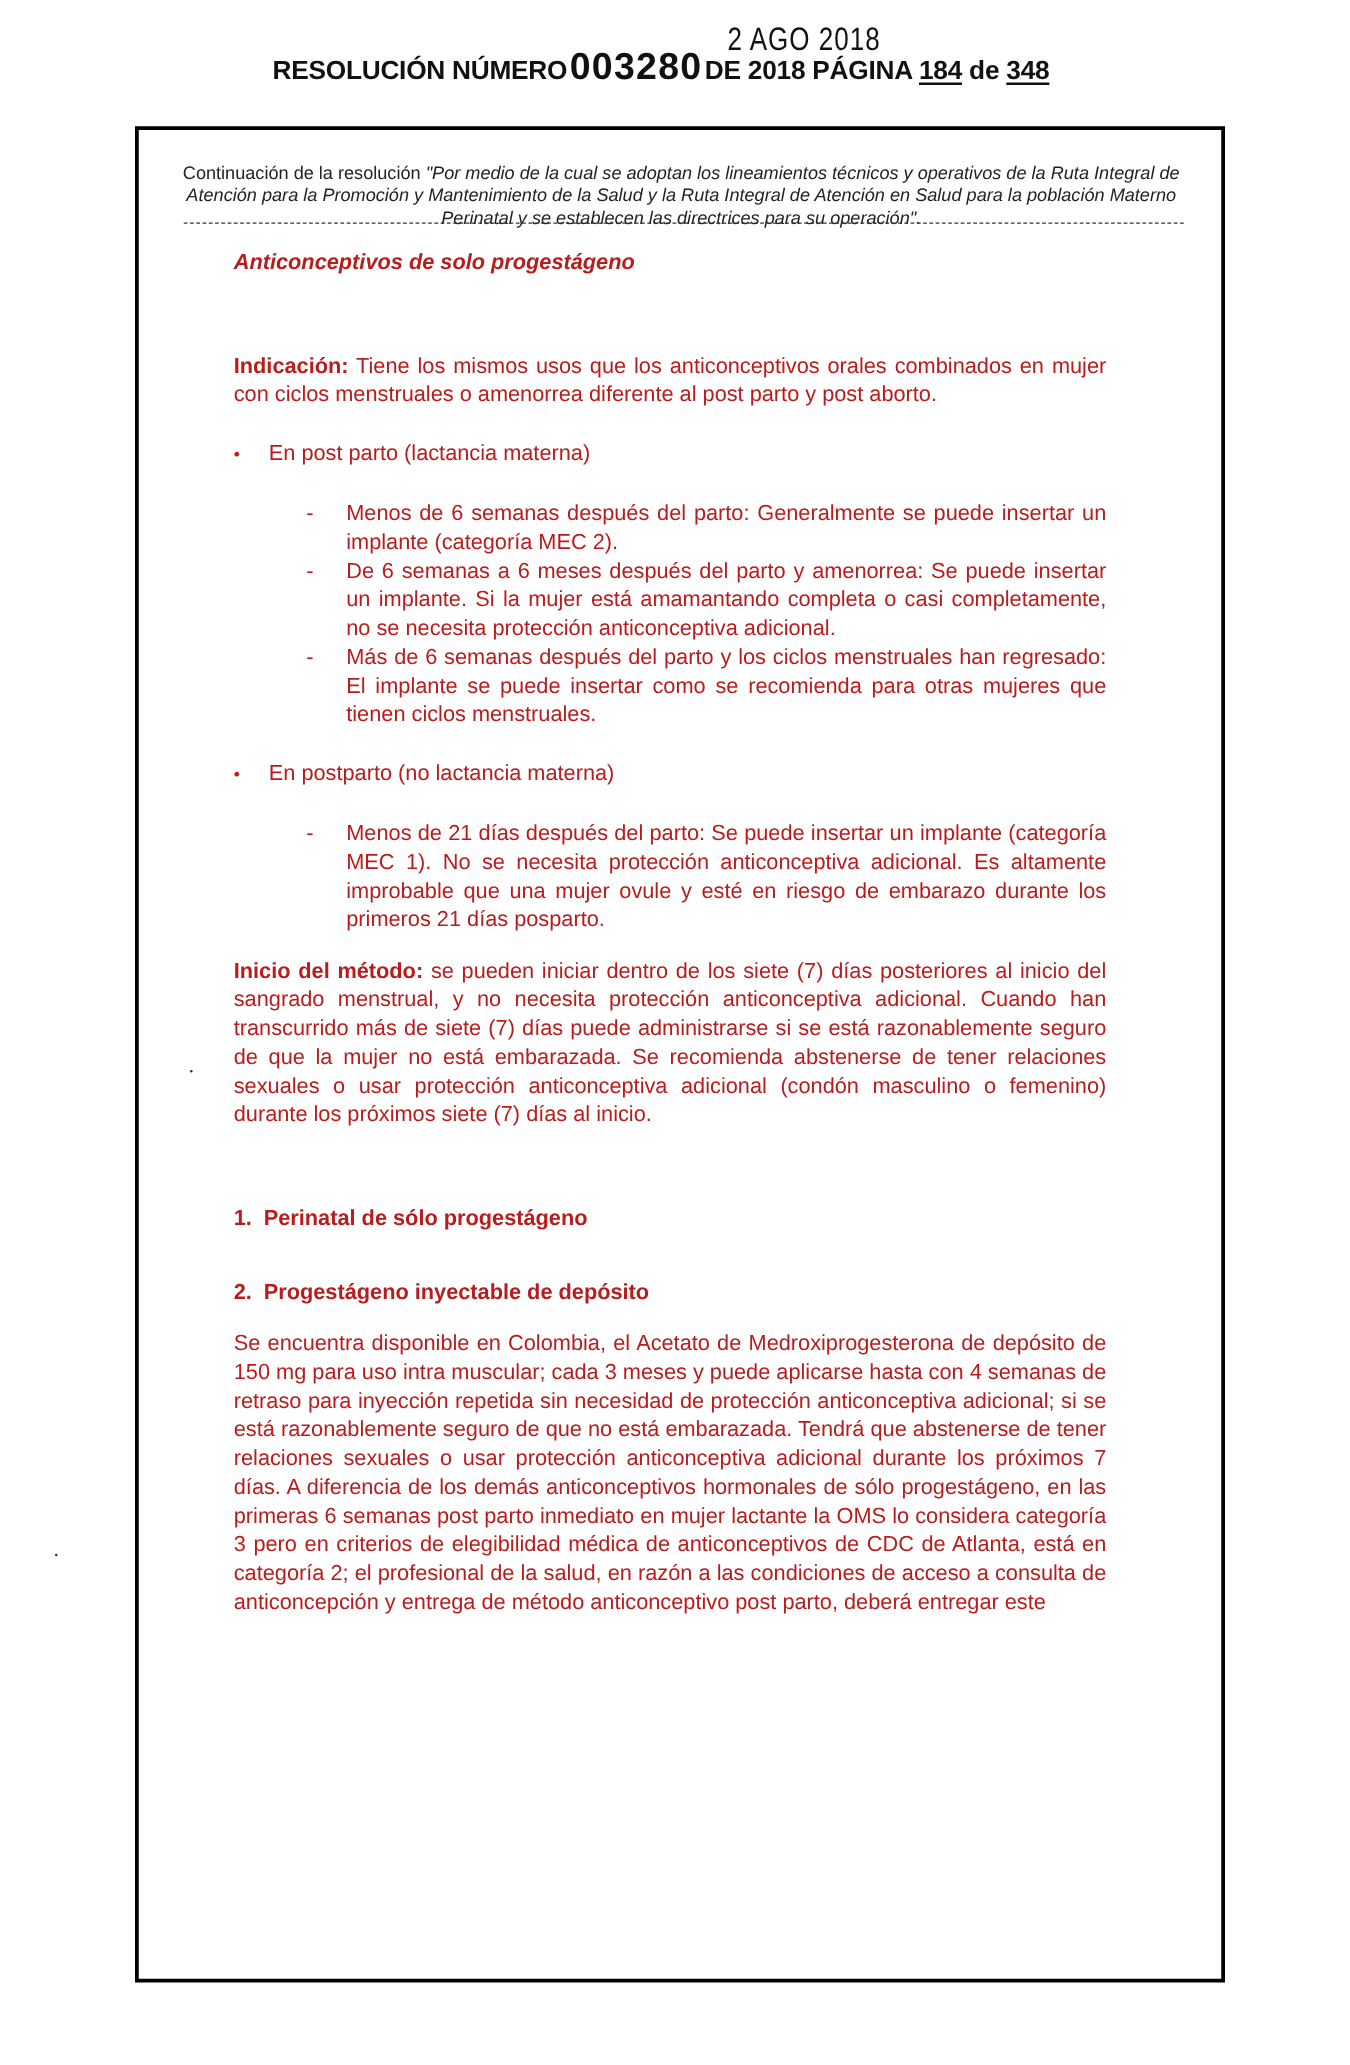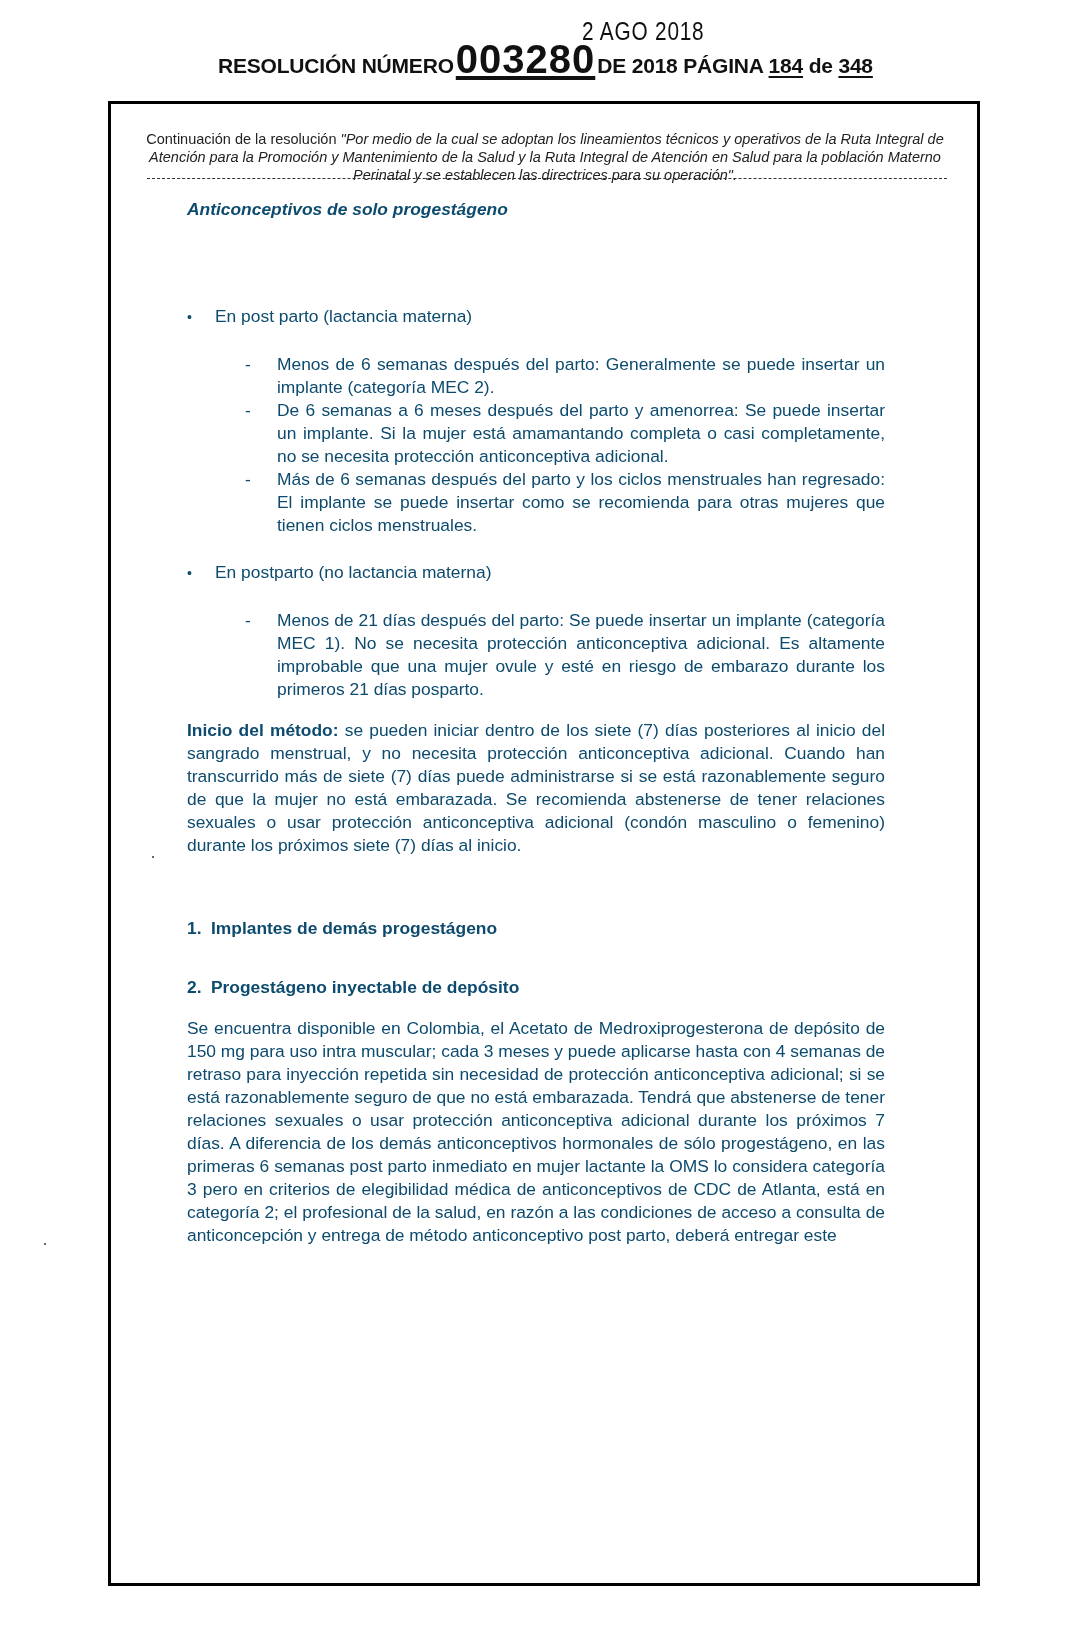--- a/index.html
+++ b/index.html
@@ -10,39 +10,39 @@
   .stamp {
     position: absolute; top: 16px; left: 582px; font-size: 26px; letter-spacing: 1px;
     font-family: "Liberation Sans", sans-serif; transform: scaleX(0.8); transform-origin: left top;
     color: #111;
   }
   .res-header {
     position: absolute; top: 37px; left: 218px; width: 700px; font-weight: bold; font-size: 21px;
     white-space: nowrap; letter-spacing: -0.2px;
   }
   .res-header .num {
-    display: inline-block; font-size: 40px; text-decoration: underline; text-underline-offset: 3px;
+    display: inline-block; font-size: 30px; text-underline-offset: 3px;
     padding: 0 2px; letter-spacing: 1px;
   }
   .res-header .u { text-decoration: underline; text-underline-offset: 3px; }
   .frame {
     position: absolute; left: 108px; top: 101px; width: 866px; height: 1479px;
     border: 3px solid #000; box-sizing: content-box;
   }
   .continuation {
     position: absolute; top: 130px; left: 140px; width: 810px; text-align: center; font-size: 14.5px;
     line-height: 18px; color: #222;
   }
   .continuation i { font-style: italic; }
   .dash-rule {
     position: absolute; top: 178px; left: 147px; width: 800px; border-top: 1.5px dashed #333; height: 0;
   }
   .content {
     position: absolute; left: 187px; top: 198px; width: 698px; font-size: 17.4px; line-height: 23px;
-    color: #0c4a6e;
+    color: #b91c1c;
   }
   .content p { margin: 0; text-align: justify; }
   .section-title { font-weight: bold; font-style: italic; font-size: 17.4px; margin: 0; }
   .bold { font-weight: bold; }
   .gap-m { height: 18px; }
   .gap-l { height: 24px; }
   .gap-xl { height: 42px; }
   .bullet { display: flex; align-items: flex-start; }
   .bullet .dot { width: 28px; font-size: 14px; padding-top: 1px; }
   .subitem { display: flex; margin-left: 58px; }
@@ -69,20 +69,21 @@
 <div class="continuation">
   <span>Continuación de la resolución </span><i>"Por medio de la cual se adoptan los lineamientos técnicos y operativos de la Ruta Integral de Atención para la Promoción y Mantenimiento de la Salud y la Ruta Integral de Atención en Salud para la población Materno Perinatal y se establecen las directrices para su operación".</i>
 </div>
 <div class="dash-rule"></div>
 
 <div class="content">
   <p class="section-title">Anticonceptivos de solo progestágeno</p>
   <div class="gap-l"></div>
   <div class="gap-m"></div>
   <div class="gap-m"></div>
+  <p><span class="bold">Indicación:</span><span> Tiene los mismos usos que los anticonceptivos orales combinados en mujer con ciclos menstruales o amenorrea diferente al post parto y post aborto.</span></p>
   <div class="gap-l"></div>
 
   <div class="bullet">
     <span class="dot">•</span>
     <span>En post parto (lactancia materna)</span>
   </div>
   <div class="gap-l"></div>
   <div class="subitem">
     <span class="dash">-</span>
     <p>Menos de 6 semanas después del parto: Generalmente se puede insertar un implante (categoría MEC 2).</p>
@@ -108,21 +109,21 @@
   </div>
   <div class="gap-m"></div>
 
   <p><span class="bold">Inicio del método:</span><span> se pueden iniciar dentro de los siete (7) días posteriores al inicio del sangrado menstrual, y no necesita protección anticonceptiva adicional. Cuando han transcurrido más de siete (7) días puede administrarse si se está razonablemente seguro de que la mujer no está embarazada. Se recomienda abstenerse de tener relaciones sexuales o usar protección anticonceptiva adicional (condón masculino o femenino) durante los próximos siete (7) días al inicio.</span></p>
   <div class="gap-xl"></div>
 
   <div class="gap-m"></div>
 
   <div class="numbered">
     <span class="n">1.</span>
-    <span>Implantes de demás progestágeno</span>
+    <span>Perinatal de sólo progestágeno</span>
   </div>
   <div class="gap-m"></div>
   <div class="gap-m"></div>
 
   <div class="numbered">
     <span class="n">2.</span>
     <span>Progestágeno inyectable de depósito</span>
   </div>
   <div class="gap-m"></div>
   <p>Se encuentra disponible en Colombia, el Acetato de Medroxiprogesterona de depósito de 150 mg para uso intra muscular; cada 3 meses y puede aplicarse hasta con 4 semanas de retraso para inyección repetida sin necesidad de protección anticonceptiva adicional; si se está razonablemente seguro de que no está embarazada. Tendrá que abstenerse de tener relaciones sexuales o usar protección anticonceptiva adicional durante los próximos 7 días. A diferencia de los demás anticonceptivos hormonales de sólo progestágeno, en las primeras 6 semanas post parto inmediato en mujer lactante la OMS lo considera categoría 3 pero en criterios de elegibilidad médica de anticonceptivos de CDC de Atlanta, está en categoría 2; el profesional de la salud, en razón a las condiciones de acceso a consulta de anticoncepción y entrega de método anticonceptivo post parto, deberá entregar este</p>

